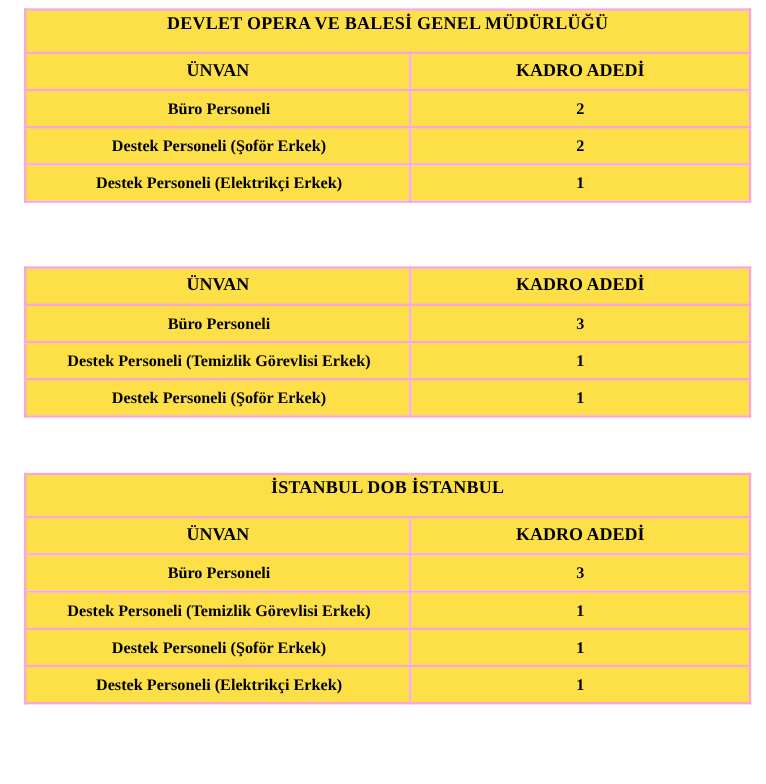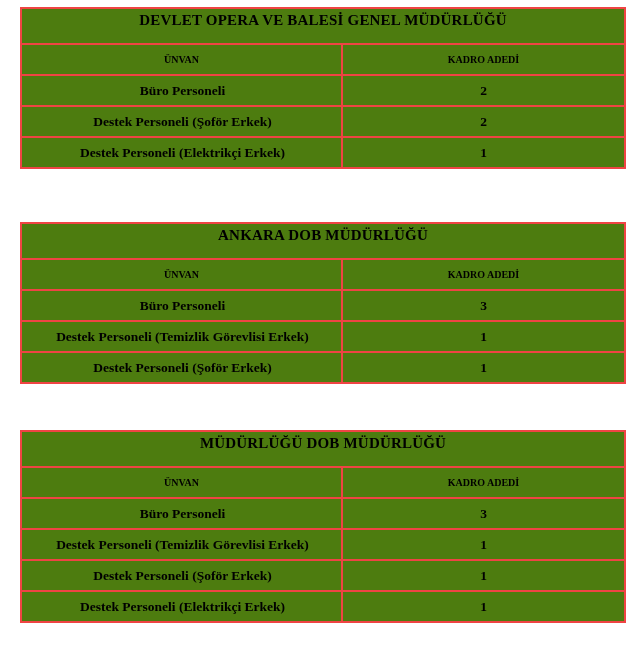--- a/index.html
+++ b/index.html
@@ -21,39 +21,39 @@
   table.kadro-table {
     border-collapse: collapse;
     width: 604px;
     table-layout: fixed;
   }
   table.kadro-table:nth-of-type(1) { margin-bottom: 53px; }
   table.kadro-table:nth-of-type(2) { margin-bottom: 46px; }
   table.kadro-table:nth-of-type(3) { margin-bottom: 0; }
   table.kadro-table th,
   table.kadro-table td {
-    border: 2px solid #ef4444;
+    border: 2px solid #f9a8d4;
     font-weight: bold;
-    background: #4d7c0f;
+    background: #fde047;
     overflow: hidden;
     white-space: nowrap;
   }
   .title-cell {
     height: 31px;
     text-align: center;
     vertical-align: top;
     padding: 3px 4px 0 4px;
     font-size: 15px;
     letter-spacing: 0.2px;
   }
   .header-row th {
     height: 29px;
     text-align: center;
     vertical-align: middle;
-    font-size: 10px;
+    font-size: 15px;
     padding: 0 4px;
   }
   .data-row td {
     height: 29px;
     vertical-align: middle;
     font-size: 13.5px;
   }
   .cell-unvan {
     text-align: center;
     padding: 0 4px 0 6px;
@@ -96,23 +96,20 @@
         </tr>
       </tbody>
   </table>
 
   <table class="kadro-table">
     <colgroup>
       <col style="width:321px">
       <col style="width:283px">
     </colgroup>
     <thead>
-      <tr class="title-row">
-        <th colspan="2" class="title-cell">ANKARA DOB MÜDÜRLÜĞÜ</th>
-      </tr>
       <tr class="header-row">
         <th>ÜNVAN</th>
         <th>KADRO ADEDİ</th>
       </tr>
     </thead>
     <tbody>
         <tr class="data-row">
           <td class="cell-unvan">Büro Personeli</td>
           <td class="cell-kadro">3</td>
         </tr>
@@ -127,21 +124,21 @@
       </tbody>
   </table>
 
   <table class="kadro-table">
     <colgroup>
       <col style="width:321px">
       <col style="width:283px">
     </colgroup>
     <thead>
       <tr class="title-row">
-        <th colspan="2" class="title-cell">MÜDÜRLÜĞÜ DOB MÜDÜRLÜĞÜ</th>
+        <th colspan="2" class="title-cell">İSTANBUL DOB İSTANBUL</th>
       </tr>
       <tr class="header-row">
         <th>ÜNVAN</th>
         <th>KADRO ADEDİ</th>
       </tr>
     </thead>
     <tbody>
         <tr class="data-row">
           <td class="cell-unvan">Büro Personeli</td>
           <td class="cell-kadro">3</td>

